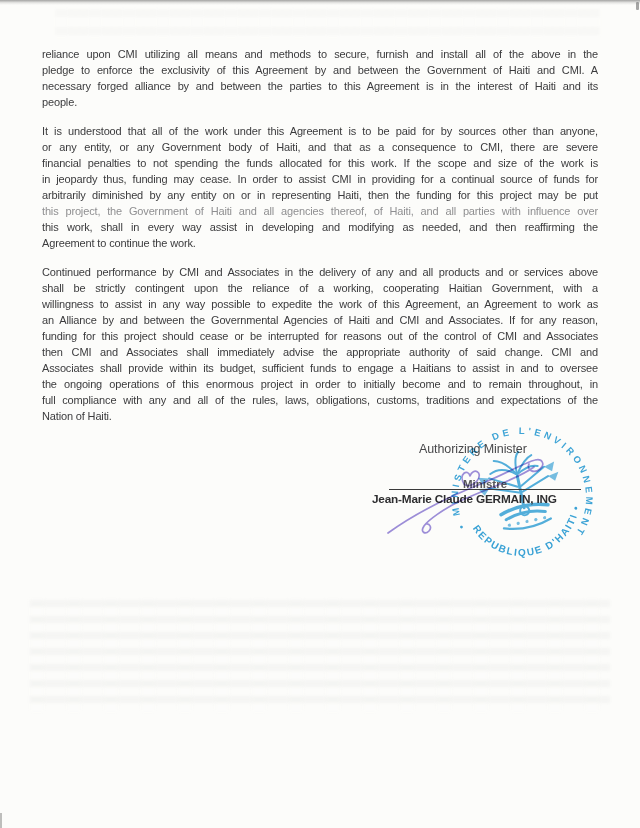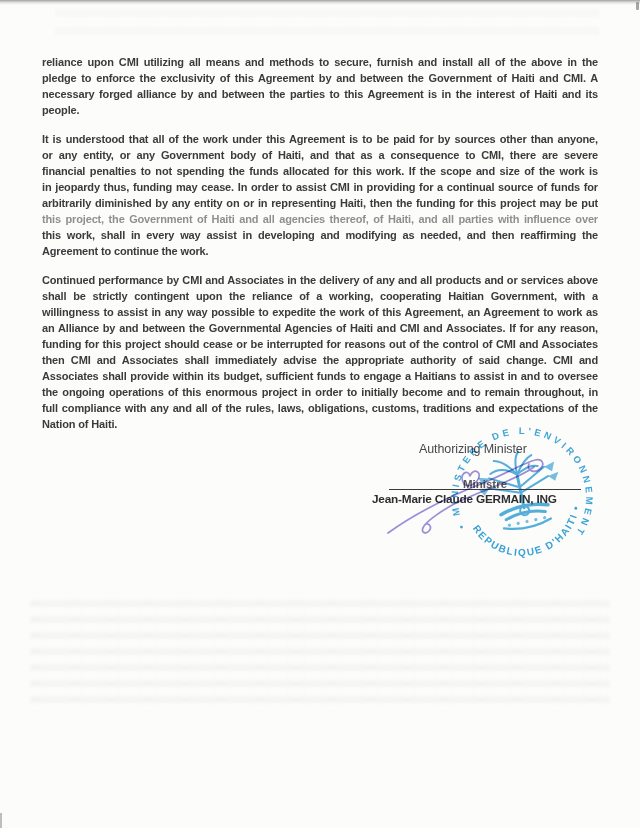--- a/index.html
+++ b/index.html
@@ -21,21 +21,21 @@
     filter:blur(1.2px);}
   .scan-bleed{position:absolute;left:30px;top:600px;width:580px;height:112px;opacity:.75;
     background:repeating-linear-gradient(180deg,rgba(128,132,129,.075) 0 7px,rgba(0,0,0,0) 7px 16px),
                repeating-linear-gradient(90deg,rgba(252,252,250,.7) 0 14px,rgba(0,0,0,0) 14px 37px);
     filter:blur(1.4px);}
   .scan-speck-tr{position:absolute;top:2px;right:1px;width:3px;height:8px;background:#6a6a6a;opacity:.6;border-radius:1px;}
   .scan-sliver-bl{position:absolute;bottom:0;left:0;width:2px;height:15px;background:#8a8a88;opacity:.55;}
 
   
   .paragraphs{position:absolute;left:42px;top:46px;width:556px;}
-  .para{margin:8px 0 13px 0;font-weight:bold;}
+  .para{margin:0 0 13px 0;}
   .line{
     font-size:11px;line-height:16px;height:16px;overflow:hidden;
     letter-spacing:-0.15px;
     text-align:justify;text-align-last:justify;
     color:var(--text-color,#3b3b3d);
   }
   .line.last{text-align-last:left;}
   .line.faded{color:var(--faded-color,#8f8f91);}
 
   

